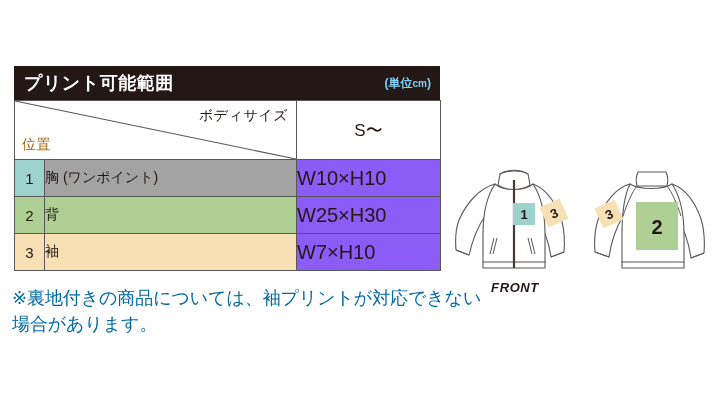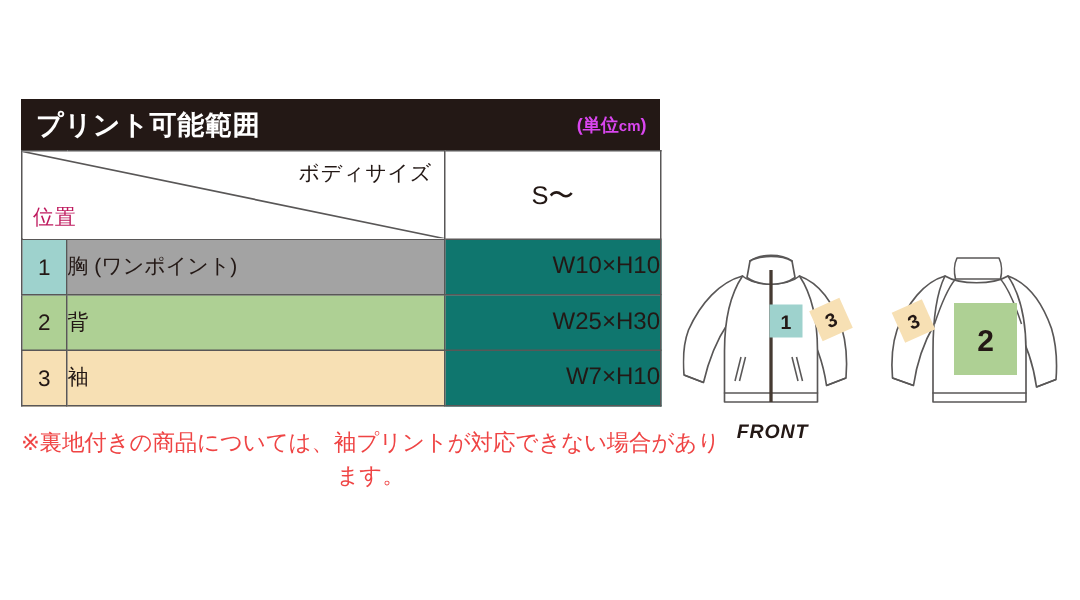--- a/index.html
+++ b/index.html
@@ -40,21 +40,21 @@
     box-sizing: border-box;
   }
   .tbl-title {
     color: #ffffff;
     font-size: 18px;
     font-weight: bold;
     letter-spacing: 0.5px;
     line-height: 1;
   }
   .tbl-unit {
-    color: #d946ef;
+    color: #7dd3fc;
     font-size: 12px;
     font-weight: bold;
     line-height: 1;
   }
   .tbl-unit .unit-sm { font-size: 10px; }
 
   
   .tbl {
     border-collapse: collapse;
     width: 426px;
@@ -86,21 +86,21 @@
     top: 6px;
     font-size: 14px;
     color: #231815;
     letter-spacing: 0.5px;
   }
   .head-diag .lbl-pos {
     position: absolute;
     left: 7px;
     bottom: 5px;
     font-size: 14px;
-    color: #be185d;
+    color: #a16207;
     letter-spacing: 0.5px;
   }
 
   .head-size {
     height: 58px;
     text-align: center;
     vertical-align: middle;
     font-size: 17px;
     color: #231815;
     background: #ffffff;
@@ -115,37 +115,36 @@
     font-size: 15px;
     font-weight: bold;
     color: #231815;
   }
   .cell-place {
     padding-left: 10px;
     font-size: 14px;
     color: #231815;
   }
   .cell-size {
-    text-align: right;
-    font-size: 16px;
-    color: #231815;
-    background: #0f766e;
+    text-align: left;
+    font-size: 20px;
+    color: #231815;
+    background: #8b5cf6;
   }
 
   
   .notes {
     position: absolute;
     left: 12px;
     top: 285px;
     width: 470px;
-    font-size: 15px;
+    font-size: 18px;
     line-height: 1.45;
-    color: #ef4444;
+    color: #0369a1;
     letter-spacing: -0.1px;
-    text-align: center;
   }
 
   
   .illus {
     position: absolute;
     top: 158px;
   }
   .illus.front { left: 455px; }
   .illus.back  { left: 592px; }
   .illus svg { display: block; }

